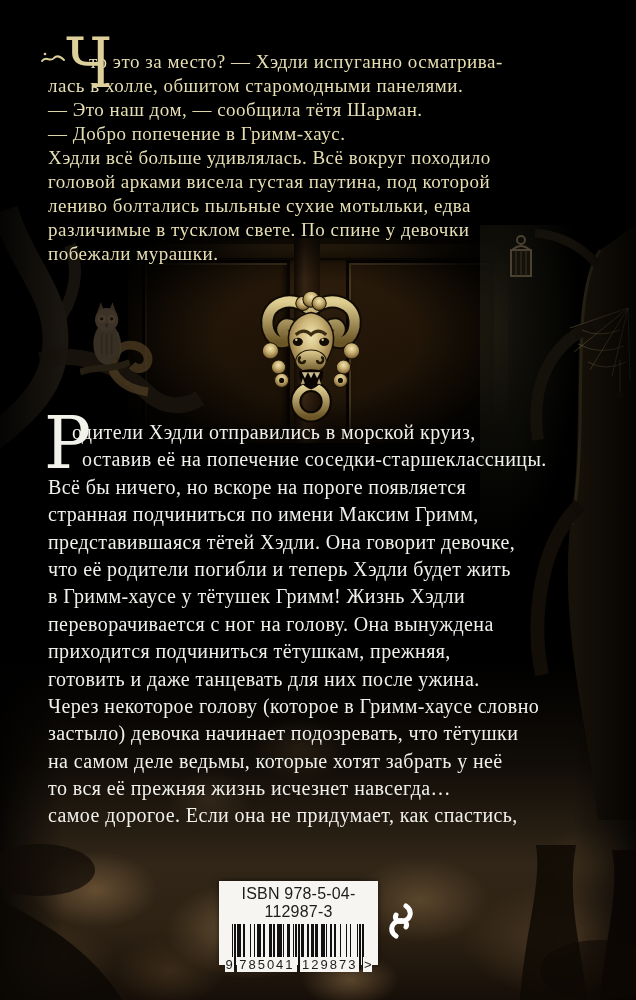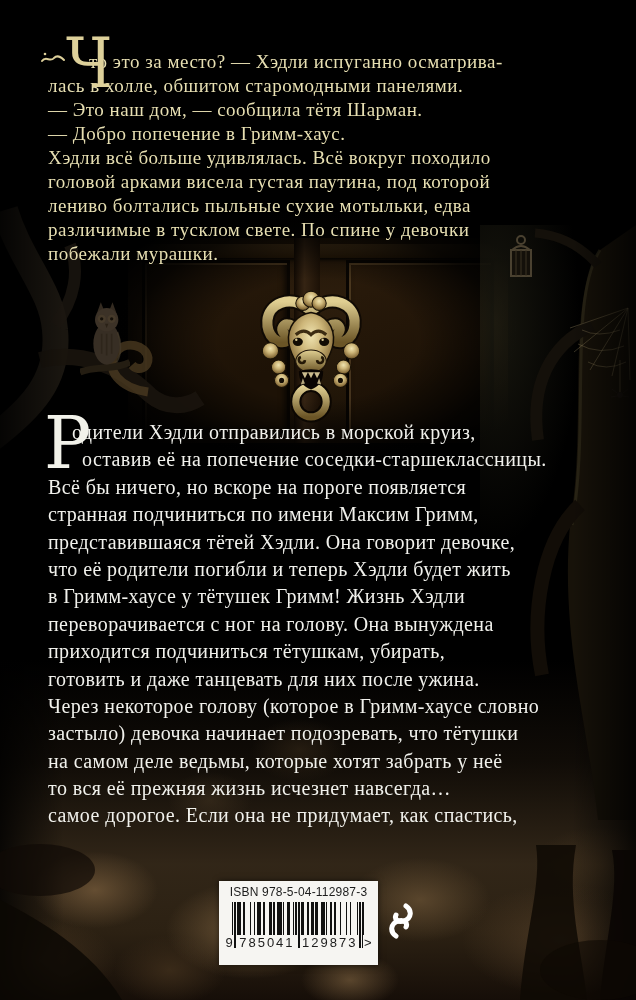--- a/index.html
+++ b/index.html
@@ -48,21 +48,21 @@
   .annotation{top:419px;color:var(--annotation-text,#f1f1ec);font-size:20px;letter-spacing:.4px;}
   .annotation .tline{height:27.4px;line-height:27.4px;}
   .dropcap{position:absolute;z-index:11;font-family:"DejaVu Serif","Liberation Serif",serif;}
   .dropcap-ch{left:66px;top:28px;font-size:60px;line-height:60px;color:var(--gold,#dccf92);transform:scaleY(1.15);transform-origin:top;}
   .dropcap-r{left:44px;top:406px;font-size:70px;line-height:70px;color:#f2f2ea;transform:scaleY(1.05);transform-origin:top;}
   .flourish{position:absolute;left:40px;top:50px;z-index:11;}
   
   .label{position:absolute;left:219px;top:881px;width:159px;height:84px;z-index:12;
     background:var(--label-bg,#f6f5f2);box-shadow:0 0 6px rgba(0,0,0,.6);
     font-family:"Liberation Sans","DejaVu Sans",sans-serif;color:var(--label-text,#1c1c1c);}
-  .label .isbn{font-size:12px;letter-spacing:.2px;text-align:center;padding-top:4px;}
+  .label .isbn{font-size:16px;letter-spacing:.2px;text-align:center;padding-top:4px;}
   .bars{display:flex;align-items:flex-start;width:134px;margin:3px auto 0 auto;height:46px;}
   .bars span{flex:0 0 auto;}
   .digits{display:flex;justify-content:space-between;width:148px;margin:-13px auto 0 auto;
     font-size:13px;background:transparent;}
   .digits .d1{background:var(--label-bg,#f6f5f2);padding:0 1px;}
   .digits .grp{background:var(--label-bg,#f6f5f2);letter-spacing:2px;padding:0 2px;}
   .digits .arrow{background:var(--label-bg,#f6f5f2);padding:0 1px;}
   .logo{position:absolute;left:389px;top:900px;z-index:12;}
 </style>
 </head>
@@ -211,21 +211,21 @@
   <div class="dropcap dropcap-r">Р</div>
   <div class="textblock annotation">
       <div class="tline" style="padding-left: 24px;">одители Хэдли отправились в морской круиз,</div>
       <div class="tline" style="padding-left: 34px;">оставив её на попечение соседки-старшеклассницы.</div>
       <div class="tline">Всё бы ничего, но вскоре на пороге появляется</div>
       <div class="tline">странная подчиниться по имени Максим Гримм,</div>
       <div class="tline">представившаяся тётей Хэдли. Она говорит девочке,</div>
       <div class="tline">что её родители погибли и теперь Хэдли будет жить</div>
       <div class="tline">в Гримм-хаусе у тётушек Гримм! Жизнь Хэдли</div>
       <div class="tline">переворачивается с ног на голову. Она вынуждена</div>
-      <div class="tline">приходится подчиниться тётушкам, убирать,</div>
+      <div class="tline">приходится подчиниться тётушкам, прежняя,</div>
       <div class="tline">готовить и даже танцевать для них после ужина.</div>
       <div class="tline">Через некоторое голову (которое в Гримм-хаусе словно</div>
       <div class="tline">застыло) девочка начинает подозревать, что тётушки</div>
       <div class="tline">на самом деле ведьмы, которые хотят забрать у неё</div>
       <div class="tline">то вся её прежняя жизнь исчезнет навсегда…</div>
       <div class="tline">самое дорогое. Если она не придумает, как спастись,</div>
     </div>
 
   <div class="label">
     <div class="isbn">ISBN 978-5-04-112987-3</div>

